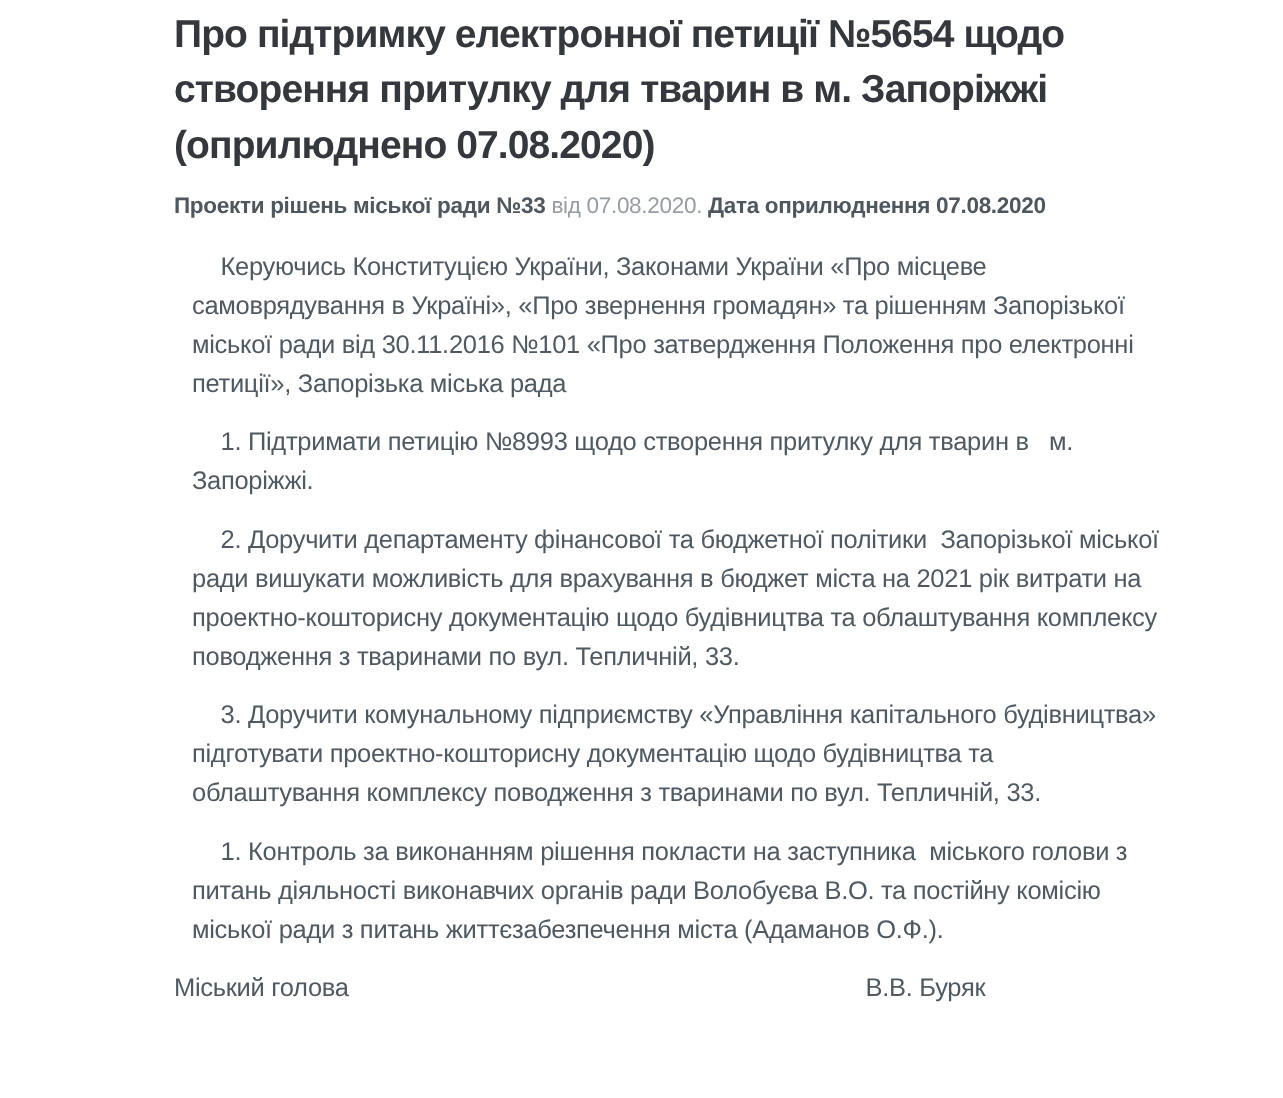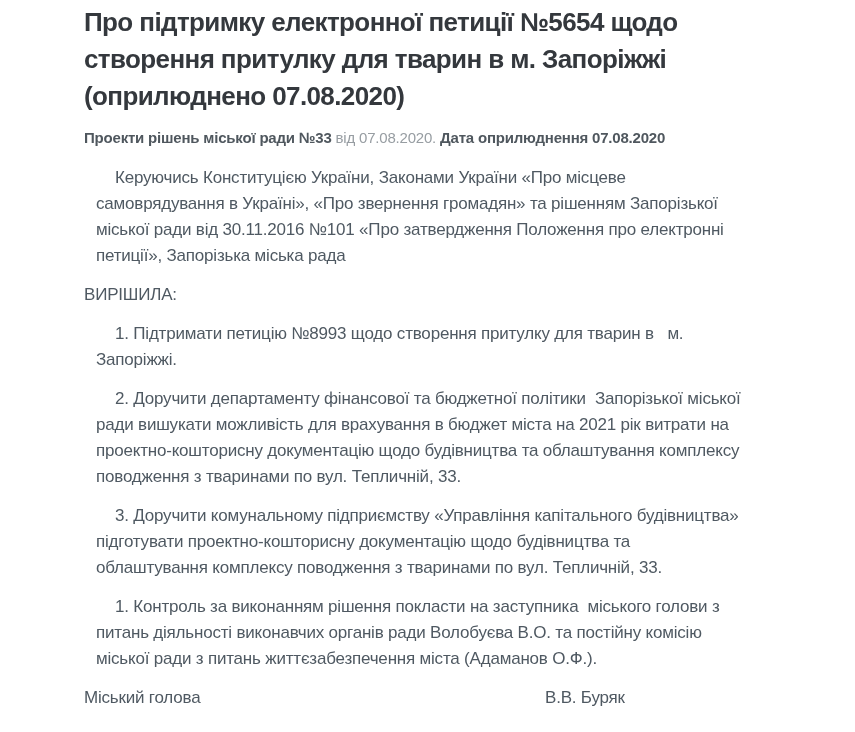--- a/index.html
+++ b/index.html
@@ -10,21 +10,21 @@
   body {
     width: 855px;
     height: 732px;
     overflow: hidden;
     font-family: "Liberation Sans", sans-serif;
   }
   .page {
     box-sizing: border-box;
     width: 855px;
     height: 732px;
-    padding: 4px 80px 0 84px;
+    padding: 4px 80px 0 116px;
     background: #ffffff;
   }
   .doc-title {
     margin: 0 0 13px 0;
     font-size: 26px;
     line-height: 37px;
     font-weight: bold;
     letter-spacing: -0.6px;
     color: #34383d;
     white-space: pre-line;
@@ -80,21 +80,20 @@
     <span class="meta-dark">Проекти рішень міської ради №33</span><span class="meta-light"> від 07.08.2020. </span><span class="meta-dark">Дата оприлюднення 07.08.2020</span>
   </div>
 
   <div class="doc-body">
 
     <p class="indent">Керуючись Конституцією України, Законами України «Про місцеве
 самоврядування в Україні», «Про звернення громадян» та рішенням Запорізької
 міської ради від 30.11.2016 №101 «Про затвердження Положення про електронні
 петиції», Запорізька міська рада</p>
 
-    <p>ВИРІШИЛА:</p>
 
     <p class="indent">1. Підтримати петицію №8993 щодо створення притулку для тварин в   м.
 Запоріжжі.</p>
 
     <p class="indent">2. Доручити департаменту фінансової та бюджетної політики  Запорізької міської
 ради вишукати можливість для врахування в бюджет міста на 2021 рік витрати на
 проектно-кошторисну документацію щодо будівництва та облаштування комплексу
 поводження з тваринами по вул. Тепличній, 33.</p>
 
     <p class="indent">3. Доручити комунальному підприємству «Управління капітального будівництва»

